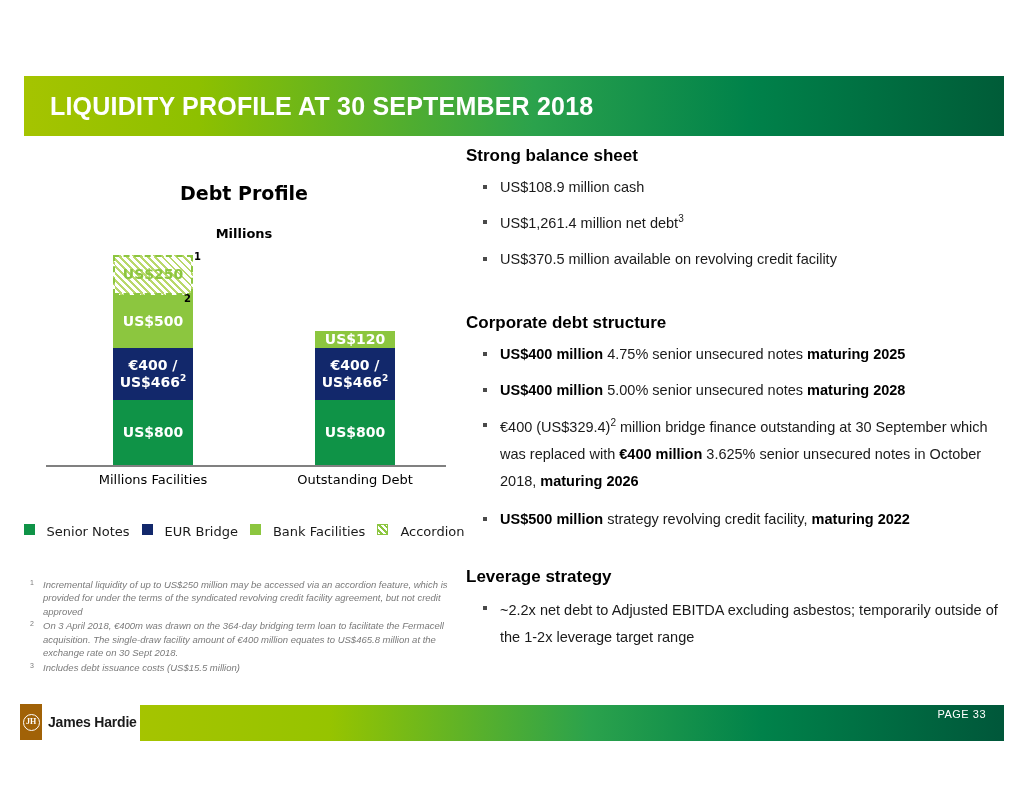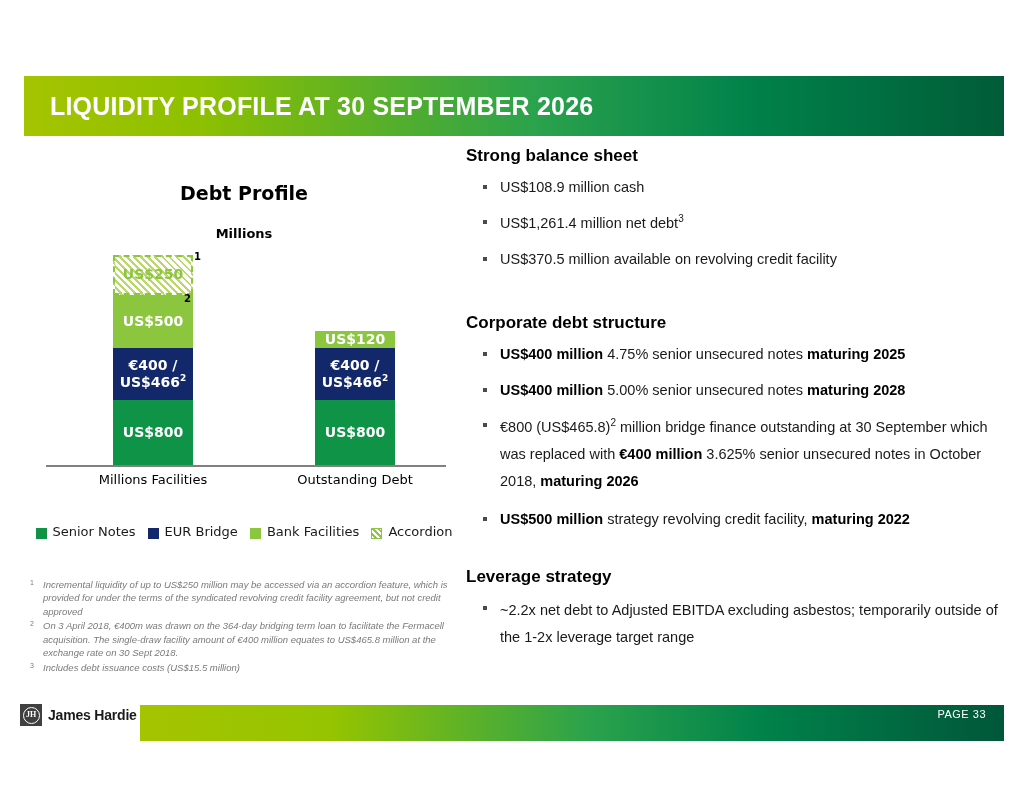--- a/index.html
+++ b/index.html
@@ -144,22 +144,22 @@
     display: flex;
     justify-content: center;
     align-items: center;
     gap: 12px;
     font-size: 13px;
     color: #1a1a1a;
     font-family: "DejaVu Sans", sans-serif;
   }
   .legend-item {
     display: flex;
-    align-items: flex-end;
-    gap: 6px;
+    align-items: flex-start;
+    gap: 12px;
     white-space: nowrap;
   }
   .swatch {
     width: 11px; height: 11px;
     display: inline-block;
     flex: 0 0 auto;
   }
   .sw-senior { background: #0f9347; }
   .sw-bridge { background: #12286b; }
   .sw-bank   { background: #8cc63f; }
@@ -248,22 +248,22 @@
     font-family: "Liberation Sans", sans-serif;
   }
   .logo {
     position: absolute;
     left: 20px; top: 704px;
     display: flex;
     align-items: center;
     gap: 6px;
   }
   .logo-mark {
-    width: 22px; height: 22px;
-    background: #404040;
+    width: 22px; height: 36px;
+    background: #a16207;
     display: flex;
     align-items: center;
     justify-content: center;
     position: relative;
   }
   .logo-mark .inner-circle {
     width: 15px; height: 15px;
     border: 1.6px solid #ffffff;
     border-radius: 50%;
     display: flex;
@@ -282,21 +282,21 @@
     letter-spacing: -0.2px;
     font-family: "Liberation Sans", sans-serif;
   }
 </style>
 </head>
 <body>
 
 <div class="slide">
 
   <div class="title-banner">
-    <div class="title-text">LIQUIDITY PROFILE AT 30 SEPTEMBER 2026</div>
+    <div class="title-text">LIQUIDITY PROFILE AT 30 SEPTEMBER 2018</div>
   </div>
 
   <div class="chart-panel">
     <div class="chart-title">Debt Profile</div>
     <div class="chart-subtitle">Millions</div>
 
     <div class="plot-area">
 
       <div class="bar bar-a">
         <div class="seg seg-accordion" style="height:40px;">
@@ -385,21 +385,21 @@
 
     <div class="section-head">Corporate debt structure</div>
     <ul class="bullets">
       <li class="bullet">
         <b>US$400 million</b><span> 4.75% senior unsecured notes </span><b>maturing 2025</b>
       </li>
       <li class="bullet">
         <b>US$400 million</b><span> 5.00% senior unsecured notes </span><b>maturing 2028</b>
       </li>
       <li class="bullet" style="line-height:1.85;">
-        <span>€800 (US$465.8)</span><span class="supref">2</span><span> million bridge finance outstanding at 30 September which was replaced with </span><b>€400 million</b><span> 3.625% senior unsecured notes in October 2018, </span><b>maturing 2026</b>
+        <span>€400 (US$329.4)</span><span class="supref">2</span><span> million bridge finance outstanding at 30 September which was replaced with </span><b>€400 million</b><span> 3.625% senior unsecured notes in October 2018, </span><b>maturing 2026</b>
       </li>
       <li class="bullet">
         <b>US$500 million</b><span> strategy revolving credit facility, </span><b>maturing 2022</b>
       </li>
     </ul>
 
     <div class="gap-md"></div>
 
     <div class="section-head">Leverage strategy</div>
     <ul class="bullets">

